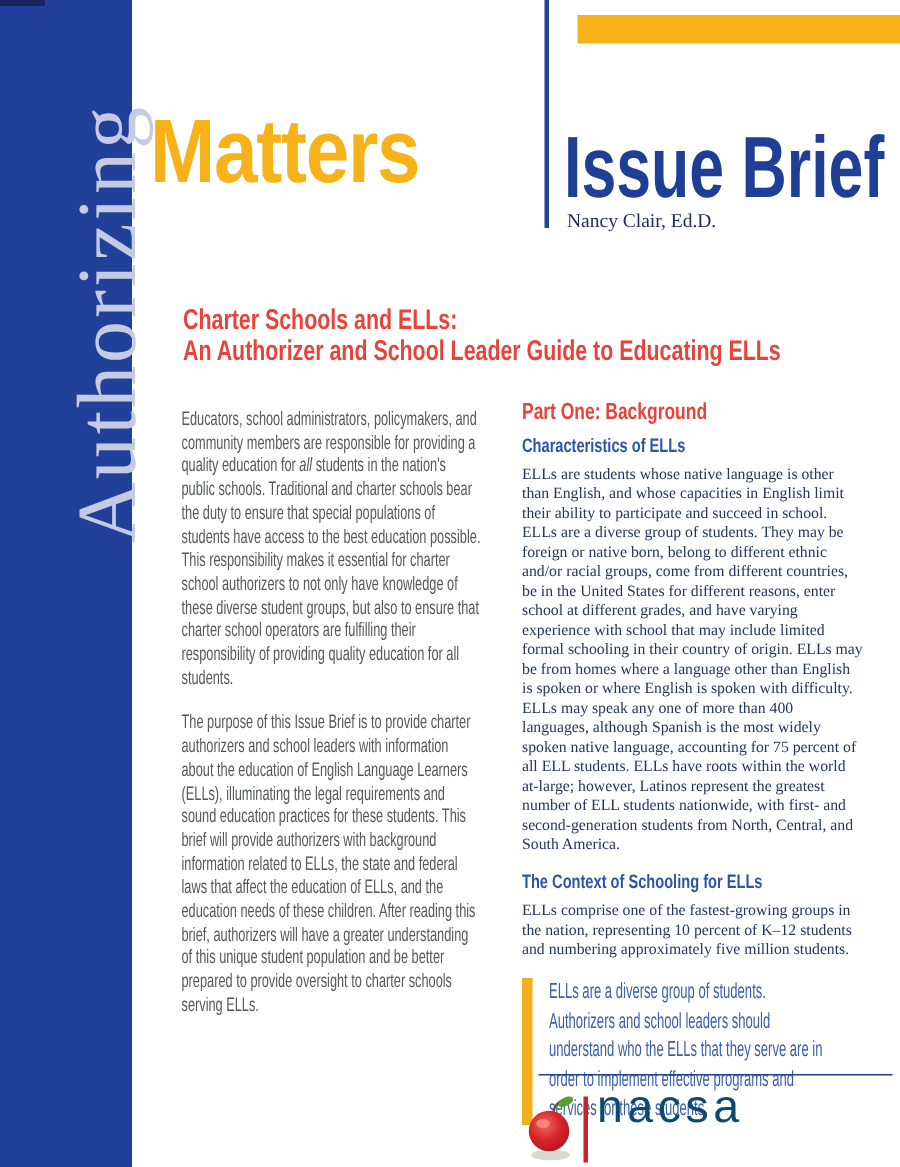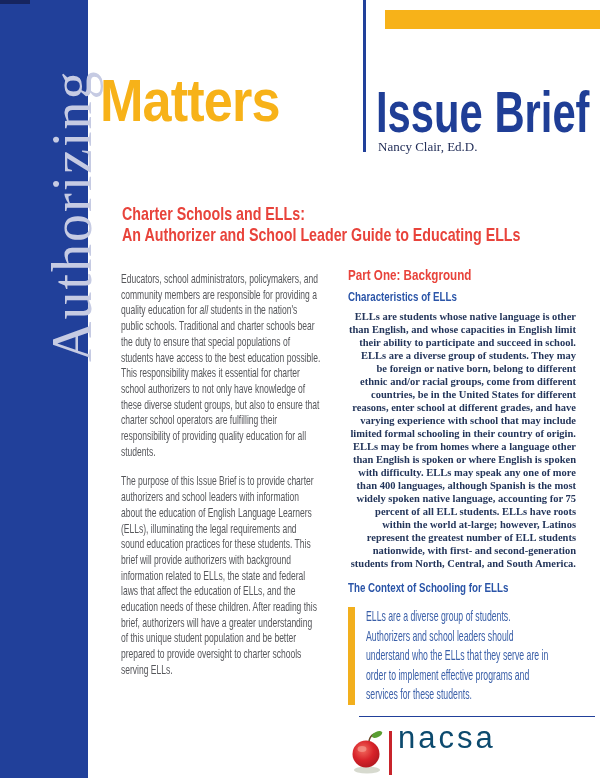--- a/index.html
+++ b/index.html
@@ -33,21 +33,21 @@
   .col-left p{margin:0 0 14px 0;}
 
   
   .col-right{position:absolute;left:348px;top:266px;width:228px;}
   .part-heading{margin:0 0 5px 0;font-size:15.5px;font-weight:bold;color:#E8433B;
         transform:scaleX(.75);transform-origin:0 50%;white-space:nowrap;}
   .sub-heading{margin:0 0 6px 0;font-size:13px;font-weight:bold;color:#2B55A8;
         transform:scaleX(.75);transform-origin:0 50%;white-space:nowrap;}
   .sub-heading.second{margin-top:10px;}
   .serif-body{margin:0 0 10px 0;font-family:"Liberation Serif",serif;font-size:10.5px;
-        line-height:13px;color:#24365B;text-align:right;font-weight:bold;}
+        line-height:13px;color:#24365B;text-align:left;}
 
   
   .callout{display:flex;margin-top:12px;width:340px;}
   .callout-bar{flex:0 0 7px;width:7px;background:#F2AF1D;margin-right:11px;min-height:72px;}
   .callout-text{margin:0;width:310px;font-size:14.5px;line-height:19.5px;color:#3A5FA8;
         transform:scaleX(.6);transform-origin:0 0;}
 
   
   .footer-rule{position:absolute;left:359px;top:716px;width:236px;height:0;
         border-top:1.5px solid #21409A;}
@@ -79,20 +79,21 @@
   <div class="col-left">
     <p><span>Educators, school administrators, policymakers, and community members are responsible for providing a quality education for </span><i>all</i><span> students in the nation's public schools. Traditional and charter schools bear the duty to ensure that special populations of students have access to the best education possible. This responsibility makes it essential for charter school authorizers to not only have knowledge of these diverse student groups, but also to ensure that charter school operators are fulfilling their responsibility of providing quality education for all students.</span></p>
     <p>The purpose of this Issue Brief is to provide charter authorizers and school leaders with information about the education of English Language Learners (ELLs), illuminating the legal requirements and sound education practices for these students. This brief will provide authorizers with background information related to ELLs, the state and federal laws that affect the education of ELLs, and the education needs of these children. After reading this brief, authorizers will have a greater understanding of this unique student population and be better prepared to provide oversight to charter schools serving ELLs.</p>
   </div>
 
   <div class="col-right">
     <h2 class="part-heading">Part One: Background</h2>
     <h3 class="sub-heading">Characteristics of ELLs</h3>
     <p class="serif-body">ELLs are students whose native language is other than English, and whose capacities in English limit their ability to participate and succeed in school. ELLs are a diverse group of students. They may be foreign or native born, belong to different ethnic and/or racial groups, come from different countries, be in the United States for different reasons, enter school at different grades, and have varying experience with school that may include limited formal schooling in their country of origin. ELLs may be from homes where a language other than English is spoken or where English is spoken with difficulty. ELLs may speak any one of more than 400 languages, although Spanish is the most widely spoken native language, accounting for 75 percent of all ELL students. ELLs have roots within the world at-large; however, Latinos represent the greatest number of ELL students nationwide, with first- and second-generation students from North, Central, and South America.</p>
     <h3 class="sub-heading second">The Context of Schooling for ELLs</h3>
+    <p class="serif-body">ELLs comprise one of the fastest-growing groups in the nation, representing 10 percent of K–12 students and numbering approximately five million students.</p>
 
     <div class="callout">
       <div class="callout-bar"></div>
       <p class="callout-text">ELLs are a diverse group of students. Authorizers and school leaders should understand who the ELLs that they serve are in order to implement effective programs and services for these students.</p>
     </div>
   </div>
 
   <div class="footer-rule"></div>
   <div class="logo">
     <svg class="apple-svg" width="40" height="50" viewBox="0 0 40 50">

